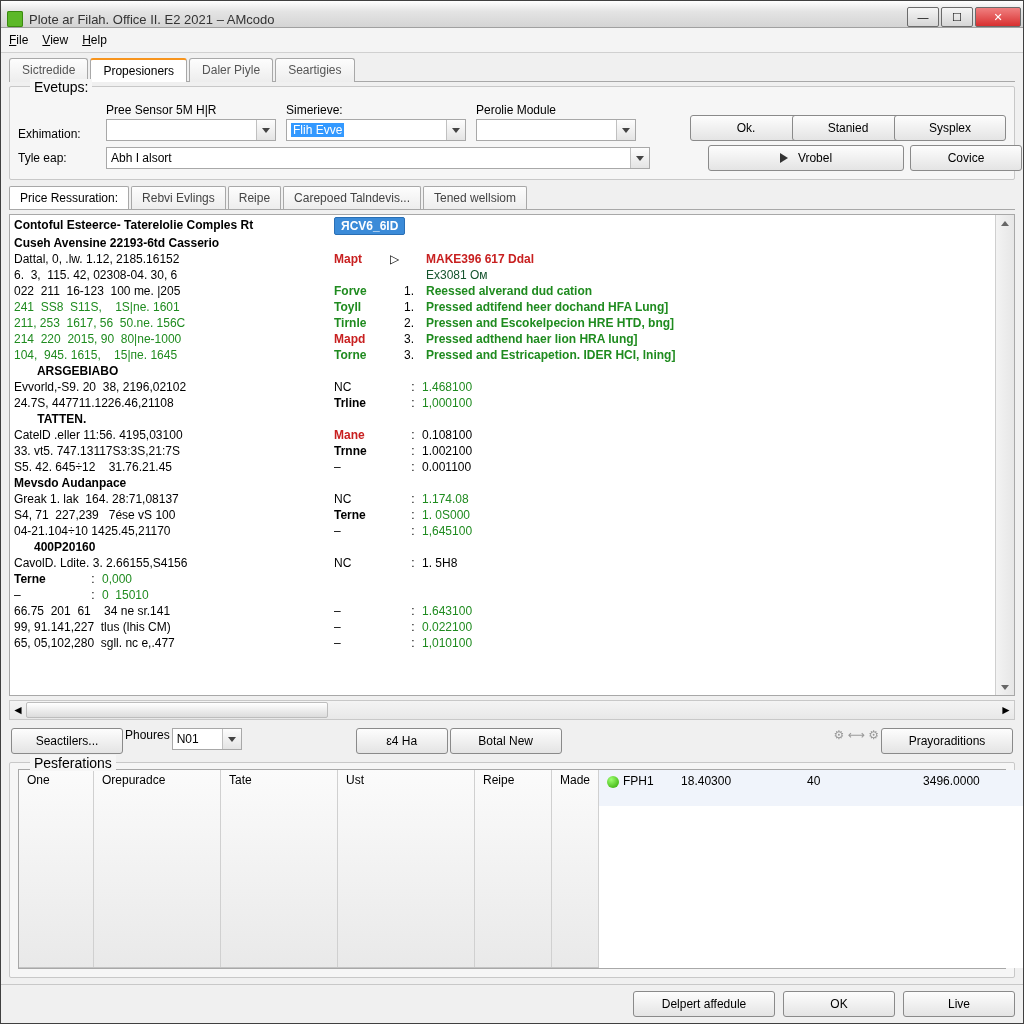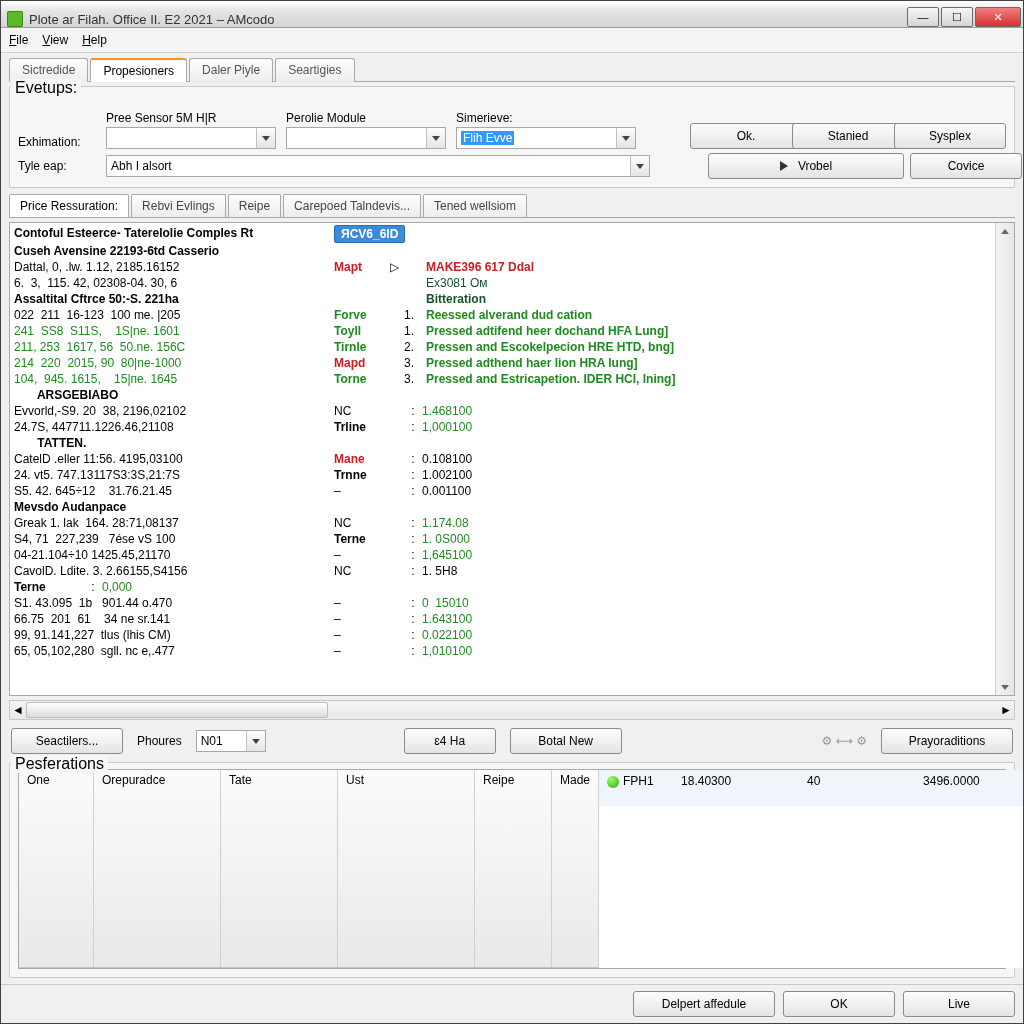--- a/index.html
+++ b/index.html
@@ -11,21 +11,21 @@
 .winbtn{width:30px;height:18px;border:1px solid #6b6b6b;background:linear-gradient(#f5f5f5,#d6d6d6);margin-left:2px;border-radius:2px;display:flex;align-items:center;justify-content:center;font-size:11px;cursor:default}
 .winbtn.close{background:linear-gradient(#f08080,#d83030);color:#fff;width:44px}
 .menubar{height:24px;display:flex;align-items:center;padding:0 8px;gap:14px;border-bottom:1px solid #d0d0d0;background:#f4f4f4}
 .menubar span{cursor:default}
 .menubar u{text-decoration:underline}
 .client{flex:1;display:flex;flex-direction:column;padding:4px 8px 6px 8px;gap:4px;overflow:hidden}
 .tabs{display:flex;border-bottom:1px solid #a8a8a8}
 .tab{padding:4px 12px;border:1px solid #a8a8a8;border-bottom:none;background:linear-gradient(#fdfdfd,#ededed);margin-right:2px;border-radius:3px 3px 0 0;cursor:default;position:relative;top:1px;color:#555}
 .tab.active{background:#fff;color:#000;border-top:2px solid #f7941d;font-weight:400}
 .group{border:1px solid #c8c8c8;border-radius:2px;padding:6px 8px 8px 8px;position:relative;background:#f6f6f6}
-.group>.legend{position:absolute;top:-8px;left:1px;background:#f6f6f6;padding:0 4px;font-size:16px}
+.group>.legend{position:absolute;top:-8px;left:20px;background:#f6f6f6;padding:0 4px;font-size:14px}
 .formrow{display:flex;align-items:center;gap:10px;margin-top:4px}
 .formrow label{min-width:78px}
 .combo, .textin{height:20px;border:1px solid #a8a8a8;background:#fff;display:flex;align-items:center;padding:0 4px;position:relative}
 .combo .dd{position:absolute;right:0;top:0;width:18px;height:100%;border-left:1px solid #c0c0c0;background:linear-gradient(#fdfdfd,#e4e4e4);display:flex;align-items:center;justify-content:center}
 .chev{width:0;height:0;border-left:4px solid transparent;border-right:4px solid transparent;border-top:5px solid #444}
 .btn{height:24px;min-width:90px;border:1px solid #8a8a8a;border-radius:3px;background:linear-gradient(#fdfdfd,#e4e4e4);display:inline-flex;align-items:center;justify-content:center;cursor:default;padding:0 10px}
 .subtabs{display:flex;border-bottom:1px solid #a8a8a8;margin-top:2px}
 .subtab{padding:4px 10px;border:1px solid #a8a8a8;border-bottom:none;background:linear-gradient(#fdfdfd,#ededed);margin-right:2px;border-radius:2px 2px 0 0;cursor:default;color:#444}
 .subtab.active{background:#fff;color:#000;font-weight:normal}
 .logarea{flex:1;display:flex;border:1px solid #a8a8a8;background:#fff;min-height:0}
@@ -40,21 +40,21 @@
 .log .head{font-weight:bold}
 .badge{display:inline-block;background:#3b8bd8;color:#fff;padding:0 6px;border-radius:2px;border:1px solid #2a6fb5}
 .vscroll{width:18px;background:linear-gradient(90deg,#f3f3f3,#e6e6e6);border-left:1px solid #cfcfcf;display:flex;flex-direction:column;align-items:center}
 .vscroll .arr{height:16px;width:100%;display:flex;align-items:center;justify-content:center}
 .vscroll .arr .chevU{width:0;height:0;border-left:4px solid transparent;border-right:4px solid transparent;border-bottom:5px solid #666}
 .vscroll .arr .chevD{width:0;height:0;border-left:4px solid transparent;border-right:4px solid transparent;border-top:5px solid #666}
 .hscroll{height:18px;border:1px solid #c8c8c8;background:linear-gradient(#f4f4f4,#e8e8e8);display:flex;align-items:center}
 .hscroll .arr{width:16px;height:100%;display:flex;align-items:center;justify-content:center}
 .hscroll .track{flex:1;height:100%;position:relative}
 .hscroll .thumb{position:absolute;left:0;width:300px;top:1px;bottom:1px;background:linear-gradient(#ffffff,#dcdcdc);border:1px solid #bdbdbd;border-radius:2px}
-.midbar{display:flex;align-items:center;gap:14px;padding:4px 2px}
+.midbar{display:flex;align-items:flex-start;gap:2px;padding:4px 2px}
 .table{border:1px solid #a8a8a8;background:#fff}
 .thead{display:flex;background:linear-gradient(#fbfbfb,#e9e9e9);border-bottom:1px solid #c4c4c4}
 .th{padding:3px 8px;border-right:1px solid #d0d0d0;font-weight:normal}
 .trow{display:flex;padding:2px 0;background:#f0f4fb}
 .td{padding:2px 8px}
 .dot{width:12px;height:12px;border-radius:50%;background:radial-gradient(circle at 35% 30%,#9cff70,#2ea500);display:inline-block;margin-right:4px;vertical-align:middle}
 .footer{display:flex;justify-content:flex-end;gap:8px;padding:6px 8px;border-top:1px solid #c8c8c8;background:#f0f0f0}
 .sel{background:#3399ff;color:#fff;padding:0 2px}
 .rightbtns{display:grid;grid-template-columns:repeat(2,96px);gap:6px;margin-left:auto}
 .playicon{display:inline-block;width:0;height:0;border-top:5px solid transparent;border-bottom:5px solid transparent;border-left:8px solid #333;margin-right:10px}
@@ -99,39 +99,39 @@
         <label>Exhimation:</label>
         <div style="display:flex;flex-direction:column;gap:2px;flex:0 0 160px">
           <span>Pree Sensor 5M H|R</span>
           <div class="combo" style="width:160px">
             <span></span>
             <div class="dd">
                 <div class="chev"></div>
               </div>
           </div>
         </div>
+        <div style="display:flex;flex-direction:column;gap:2px;flex:0 0 170px">
+          <span>Simerieve:</span>
+          <div class="combo" style="width:170px">
+            <span class="sel">Flih Evve</span>
+            <div class="dd">
+                <div class="chev"></div>
+              </div>
+          </div>
+        </div>
         <div style="display:flex;flex-direction:column;gap:2px;flex:0 0 150px">
           <span>Perolie Module</span>
           <div class="combo" style="width:150px">
             <span></span>
             <div class="dd">
                 <div class="chev"></div>
               </div>
           </div>
         </div>
-        <div style="display:flex;flex-direction:column;gap:2px;flex:0 0 170px">
-          <span>Simerieve:</span>
-          <div class="combo" style="width:170px">
-            <span class="sel">Flih Evve</span>
-            <div class="dd">
-                <div class="chev"></div>
-              </div>
-          </div>
-        </div>
-        <div class="rightbtns" style="margin-left:auto;align-self:flex-start;margin-top:26px">
+        <div class="rightbtns" style="margin-left:auto;align-self:flex-start;margin-top:18px">
           <div class="btn">Ok.</div>
           <div class="btn">Stanied</div>
           <div class="btn" style="grid-column:3">Sysplex</div>
         </div>
       </div>
       <div class="formrow">
         <label>Tyle eap:</label>
         <div class="combo" style="flex:0 0 534px">
           <span>Abh I alsort</span>
           <div class="dd">
@@ -155,40 +155,40 @@
       <div class="subtab">Carepoed Talndevis...</div>
       <div class="subtab">Tened wellsiom</div>
     </div>
 
     <div class="logarea">
       <div class="log" id="log">
           <div class="l head"><span class="leftcol">Contoful Esteerce- Taterelolie Comples Rt</span> <span class="badge">ЯCV6_6ID</span></div>
           <div class="l head">Cuseh Avensine 22193-6td Casserio</div>
           <div class="l"><span class="leftcol ">Dattal, 0, .lw. 1.12, 2185.16152</span><span class="tag red b">Mapt</span><span style="display:inline-block;width:14px">▷</span><span style="display:inline-block;width:22px"></span><span class="red b">MAKE396 617 Ddal</span></div>
           <div class="l"><span class="leftcol ">6.  3,  115. 42, 02308-04. 30, 6</span><span class="tag"></span><span style="display:inline-block;width:14px"></span><span style="display:inline-block;width:22px"></span><span class="blk">Ex3081 Oм</span></div>
-          <div class="l"><span class="leftcol b">Assaltital Cftrce 50:-S. 221ha</span><span class="tag"></span><span style="display:inline-block;width:14px"></span><span style="display:inline-block;width:22px"></span><span class="blk b">Bitteration</span></div>
           <div class="l"><span class="leftcol ">022  211  16-123  100 me. |205</span><span class="tag grn b">Forve</span><span style="display:inline-block;width:14px"></span><span style="display:inline-block;width:22px">1.</span><span class="grn b">Reessed alverand dud cation</span></div>
           <div class="l"><span class="leftcol grn">241  SS8  S11S,    1S|ne. 1601</span><span class="tag grn b">Toyll</span><span style="display:inline-block;width:14px"></span><span style="display:inline-block;width:22px">1.</span><span class="grn b">Pressed adtifend heer dochand HFA Lung]</span></div>
           <div class="l"><span class="leftcol grn">211, 253  1617, 56  50.ne. 156C</span><span class="tag grn b">Tirnle</span><span style="display:inline-block;width:14px"></span><span style="display:inline-block;width:22px">2.</span><span class="grn b">Pressen and Escokelpecion HRE HTD, bng]</span></div>
           <div class="l"><span class="leftcol grn">214  220  2015, 90  80|ne-1000</span><span class="tag red b">Mapd</span><span style="display:inline-block;width:14px"></span><span style="display:inline-block;width:22px">3.</span><span class="grn b">Pressed adthend haer lion HRA lung]</span></div>
           <div class="l"><span class="leftcol grn">104,  945. 1615,    15|пe. 1645</span><span class="tag grn b">Torne</span><span style="display:inline-block;width:14px"></span><span style="display:inline-block;width:22px">3.</span><span class="grn b">Pressed and Estricapetion. IDER HCI, lning]</span></div>
           <div class="l"><span class="leftcol b">       ARSGEBIABO</span><span class="tag"></span><span style="display:inline-block;width:14px"></span><span style="display:inline-block;width:22px"></span></div>
           <div class="l"><span class="leftcol ">Evvorld,-S9. 20  38, 2196,02102</span><span class="tag ">NC</span><span style="display:inline-block;width:14px"></span><span class="sep">:</span><span class="grn">1.468100</span></div>
           <div class="l"><span class="leftcol ">24.7S, 447711.1226.46,21108</span><span class="tag b">Trline</span><span style="display:inline-block;width:14px"></span><span class="sep">:</span><span class="grn">1,000100</span></div>
           <div class="l"><span class="leftcol b">       TATTEN.</span><span class="tag"></span><span style="display:inline-block;width:14px"></span><span style="display:inline-block;width:22px"></span></div>
           <div class="l"><span class="leftcol ">CatelD .eller 11:56. 4195,03100</span><span class="tag red b">Mane</span><span style="display:inline-block;width:14px"></span><span class="sep">:</span><span class="">0.108100</span></div>
-          <div class="l"><span class="leftcol ">24. vt5. 747.13117S3:3S,21:7S</span><span class="tag b">Trnne</span><span style="display:inline-block;width:14px"></span><span class="sep">:</span><span class="">1.002100</span></div>
+          <div class="l"><span class="leftcol ">33. vt5. 747.13117S3:3S,21:7S</span><span class="tag b">Trnne</span><span style="display:inline-block;width:14px"></span><span class="sep">:</span><span class="">1.002100</span></div>
           <div class="l"><span class="leftcol ">S5. 42. 645÷12    31.76.21.45</span><span class="tag ">–</span><span style="display:inline-block;width:14px"></span><span class="sep">:</span><span class="">0.001100</span></div>
           <div class="l"><span class="leftcol b">Mevsdo Audanpace</span><span class="tag"></span><span style="display:inline-block;width:14px"></span><span style="display:inline-block;width:22px"></span></div>
           <div class="l"><span class="leftcol ">Greak 1. lak  164. 28:71,08137</span><span class="tag ">NC</span><span style="display:inline-block;width:14px"></span><span class="sep">:</span><span class="grn">1.174.08</span></div>
           <div class="l"><span class="leftcol ">S4, 71  227,239   7ése vS 100</span><span class="tag b">Terne</span><span style="display:inline-block;width:14px"></span><span class="sep">:</span><span class="grn">1. 0S000</span></div>
           <div class="l"><span class="leftcol ">04-21.104÷10 1425.45,21170</span><span class="tag ">–</span><span style="display:inline-block;width:14px"></span><span class="sep">:</span><span class="grn">1,645100</span></div>
+          <div class="l"><span class="leftcol b">      400P20160</span><span class="tag"></span><span style="display:inline-block;width:14px"></span><span style="display:inline-block;width:22px"></span></div>
           <div class="l"><span class="leftcol ">CavolD. Ldite. 3. 2.66155,S4156</span><span class="tag ">NC</span><span style="display:inline-block;width:14px"></span><span class="sep">:</span><span class="">1. 5H8</span></div>
           <div class="l"><span class="tag b">Terne</span><span style="display:inline-block;width:14px"></span><span class="sep">:</span><span class="grn">0,000</span></div>
-          <div class="l"><span class="leftcol ">S1. 43.095  1b   901.44 o.470</span><span class="tag ">–</span><span style="display:inline-block;width:14px"></span><span class="sep">:</span><span class="grn">0  15010</span></div>
+          <div class="l"><span class="tag ">–</span><span style="display:inline-block;width:14px"></span><span class="sep">:</span><span class="grn">0  15010</span></div>
           <div class="l"><span class="leftcol ">66.75  201  61    34 ne sr.141</span><span class="tag ">–</span><span style="display:inline-block;width:14px"></span><span class="sep">:</span><span class="grn">1.643100</span></div>
           <div class="l"><span class="leftcol ">99, 91.141,227  tlus (lhis CM)</span><span class="tag ">–</span><span style="display:inline-block;width:14px"></span><span class="sep">:</span><span class="grn">0.022100</span></div>
           <div class="l"><span class="leftcol ">65, 05,102,280  sgll. nc e,.477</span><span class="tag ">–</span><span style="display:inline-block;width:14px"></span><span class="sep">:</span><span class="grn">1,010100</span></div>
         </div>
       <div class="vscroll">
         <div class="arr">
             <div class="chevU"></div>
           </div>
         <div style="flex:1"></div>
         <div class="arr">

